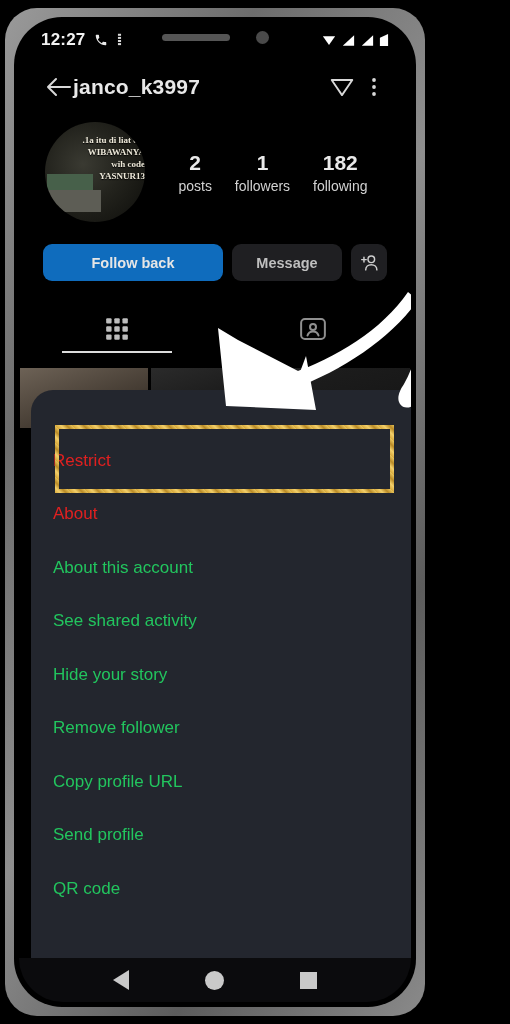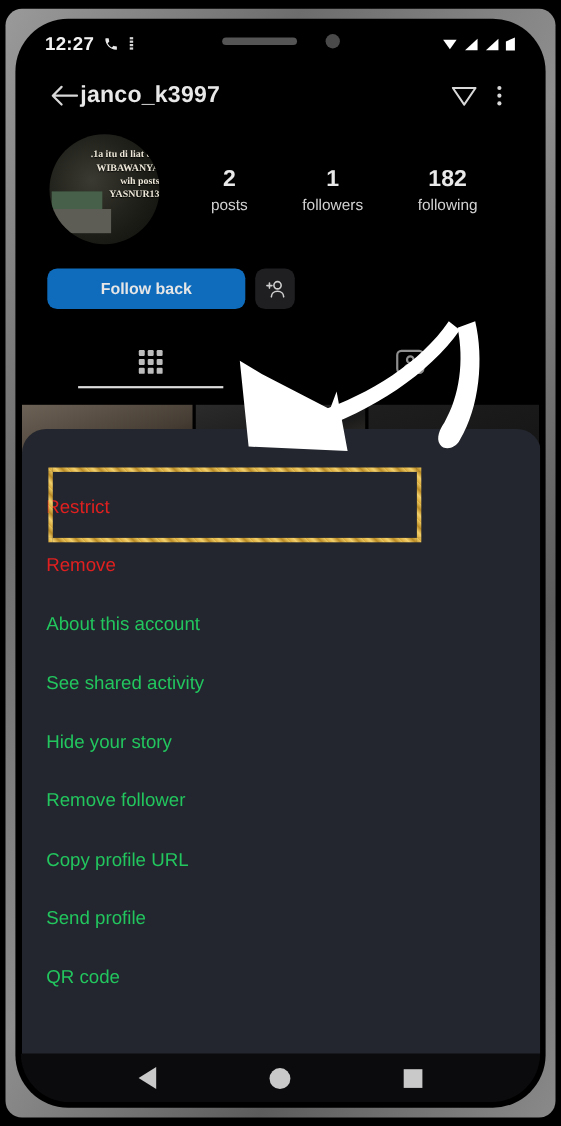--- a/index.html
+++ b/index.html
@@ -6,22 +6,22 @@
   html,body{ background:#000; }
   body{
     width:510px; height:1024px;
     font-family:"Liberation Sans", sans-serif;
     overflow:hidden; position:relative;
   }
 
   
   #phone-frame{
     position:absolute; left:5px; top:8px;
-    width:500px; height:1008px;
-    border-radius:15px;
+    width:420px; height:1008px;
+    border-radius:32px;
     background:linear-gradient(120deg,#9a9a9a 0%,#6d6d6d 25%,#8e8e8e 50%,#5c5c5c 75%,#8a8a8a 100%);
     padding:9px;
   }
   #phone-inner{
     position:relative; width:100%; height:100%;
     border-radius:48px; background:#000;
     padding:5px;
   }
   #screen{
     position:relative; width:100%; height:100%;
@@ -117,21 +117,21 @@
     position:absolute; top:346px; left:0; width:100%; height:60px;
     display:flex; gap:3px; padding:0 1px;
   }
   .post-thumb{ flex:1; }
   .t1{ background:linear-gradient(160deg,#6d6256 0%,#453c33 60%,#1b1713 100%); }
   .t2{ background:linear-gradient(160deg,#2b2b2b 0%,#1a1a1a 55%,#4a4438 100%); }
   .t3{ background:linear-gradient(160deg,#1e1e1e 0%,#141414 100%); }
 
   
   #options-sheet{
-    position:absolute; left:1px; bottom:44px; width:100%; top:368px;
+    position:absolute; left:12px; bottom:44px; width:100%; top:368px;
     background:#23262e;
     border-radius:22px 22px 0 0;
     padding:44px 0 0 0;
     overflow:hidden;
   }
   .menu-item{
     height:53.5px; display:flex; align-items:center;
     padding:0 22px; font-size:17px; cursor:pointer;
   }
   .menu-item.danger{ color:#e02020; }
@@ -223,21 +223,21 @@
     </div>
 
     <div id="profile-section">
       <div id="profile-top">
         <div id="avatar">
           <div class="av-strip"></div>
           <div class="av-strip2"></div>
           <div id="avatar-caption">
             <div>.1a itu di liat da.</div>
             <div>WIBAWANYA</div>
-            <div>wih posts</div>
+            <div>wih code</div>
             <div>YASNUR13</div>
           </div>
         </div>
         <div id="stats">
           <div class="stat">
             <div class="stat-num">2</div>
             <div class="stat-label">posts</div>
           </div>
           <div class="stat">
             <div class="stat-num">1</div>
@@ -245,20 +245,21 @@
           </div>
           <div class="stat">
             <div class="stat-num">182</div>
             <div class="stat-label">following</div>
           </div>
         </div>
       </div>
 
       <div id="action-row">
         <div class="btn" id="follow-back-button">Follow back</div>
+        <div class="btn" id="message-button">Message</div>
         <div id="add-person-button">
           <svg width="22" height="22" viewBox="0 0 24 24">
             <circle cx="14.5" cy="8" r="3.6" stroke="#cfcfcf" stroke-width="1.6" fill="none"></circle>
             <path d="M8.4 19.5c0-3.4 2.7-5.6 6.1-5.6s6.1 2.2 6.1 5.6" stroke="#cfcfcf" stroke-width="1.6" fill="none" stroke-linecap="round"></path>
             <path d="M4 8.3h5M6.5 5.8v5" stroke="#cfcfcf" stroke-width="1.6" stroke-linecap="round"></path>
           </svg>
         </div>
       </div>
 
       <div id="tab-row">
@@ -288,21 +289,21 @@
     <div id="post-grid">
       <div class="post-thumb t1"></div>
       <div class="post-thumb t2"></div>
       <div class="post-thumb t3"></div>
     </div>
 
     <div id="options-sheet">
       <div id="restrict-highlight"></div>
 
       <div class="menu-item danger">Restrict</div>
-      <div class="menu-item danger">Remove</div>
+      <div class="menu-item danger">About</div>
       <div class="menu-item normal">About this account</div>
       <div class="menu-item normal">See shared activity</div>
       <div class="menu-item normal">Hide your story</div>
       <div class="menu-item normal">Remove follower</div>
       <div class="menu-item normal">Copy profile URL</div>
       <div class="menu-item normal">Send profile</div>
       <div class="menu-item normal">QR code</div>
     </div>
 
     <svg id="arrow-annotation" viewBox="0 0 240 150">

